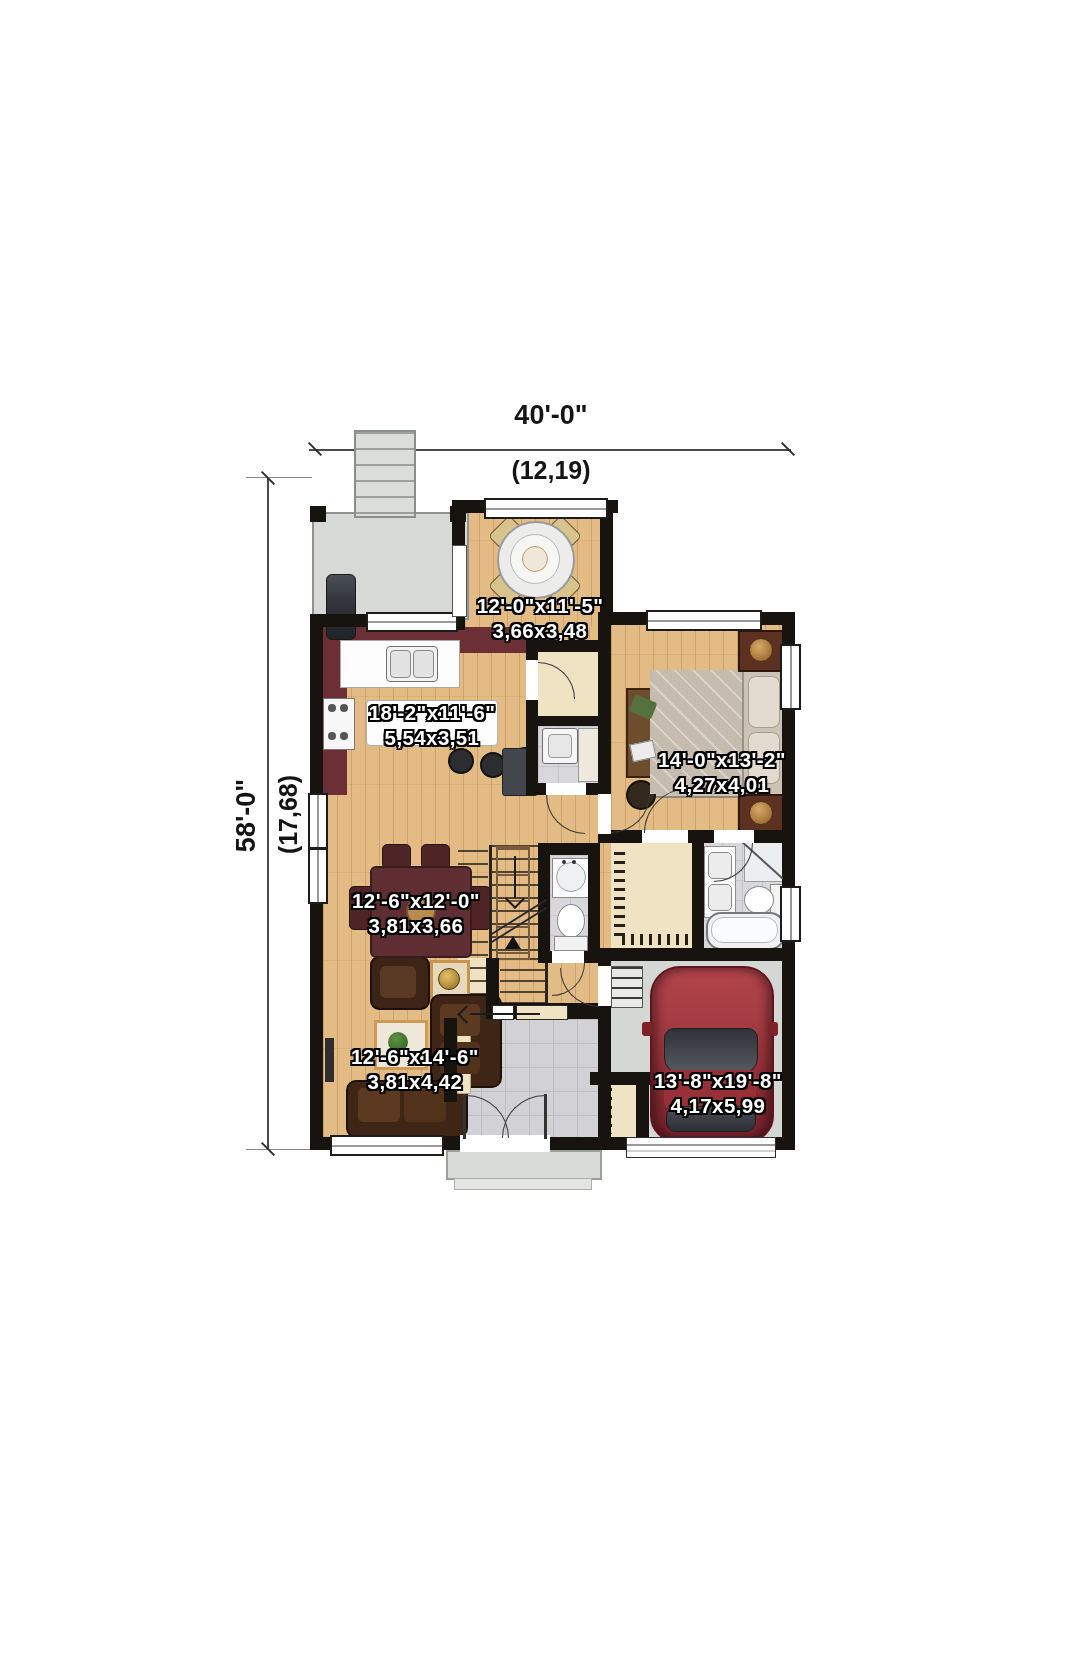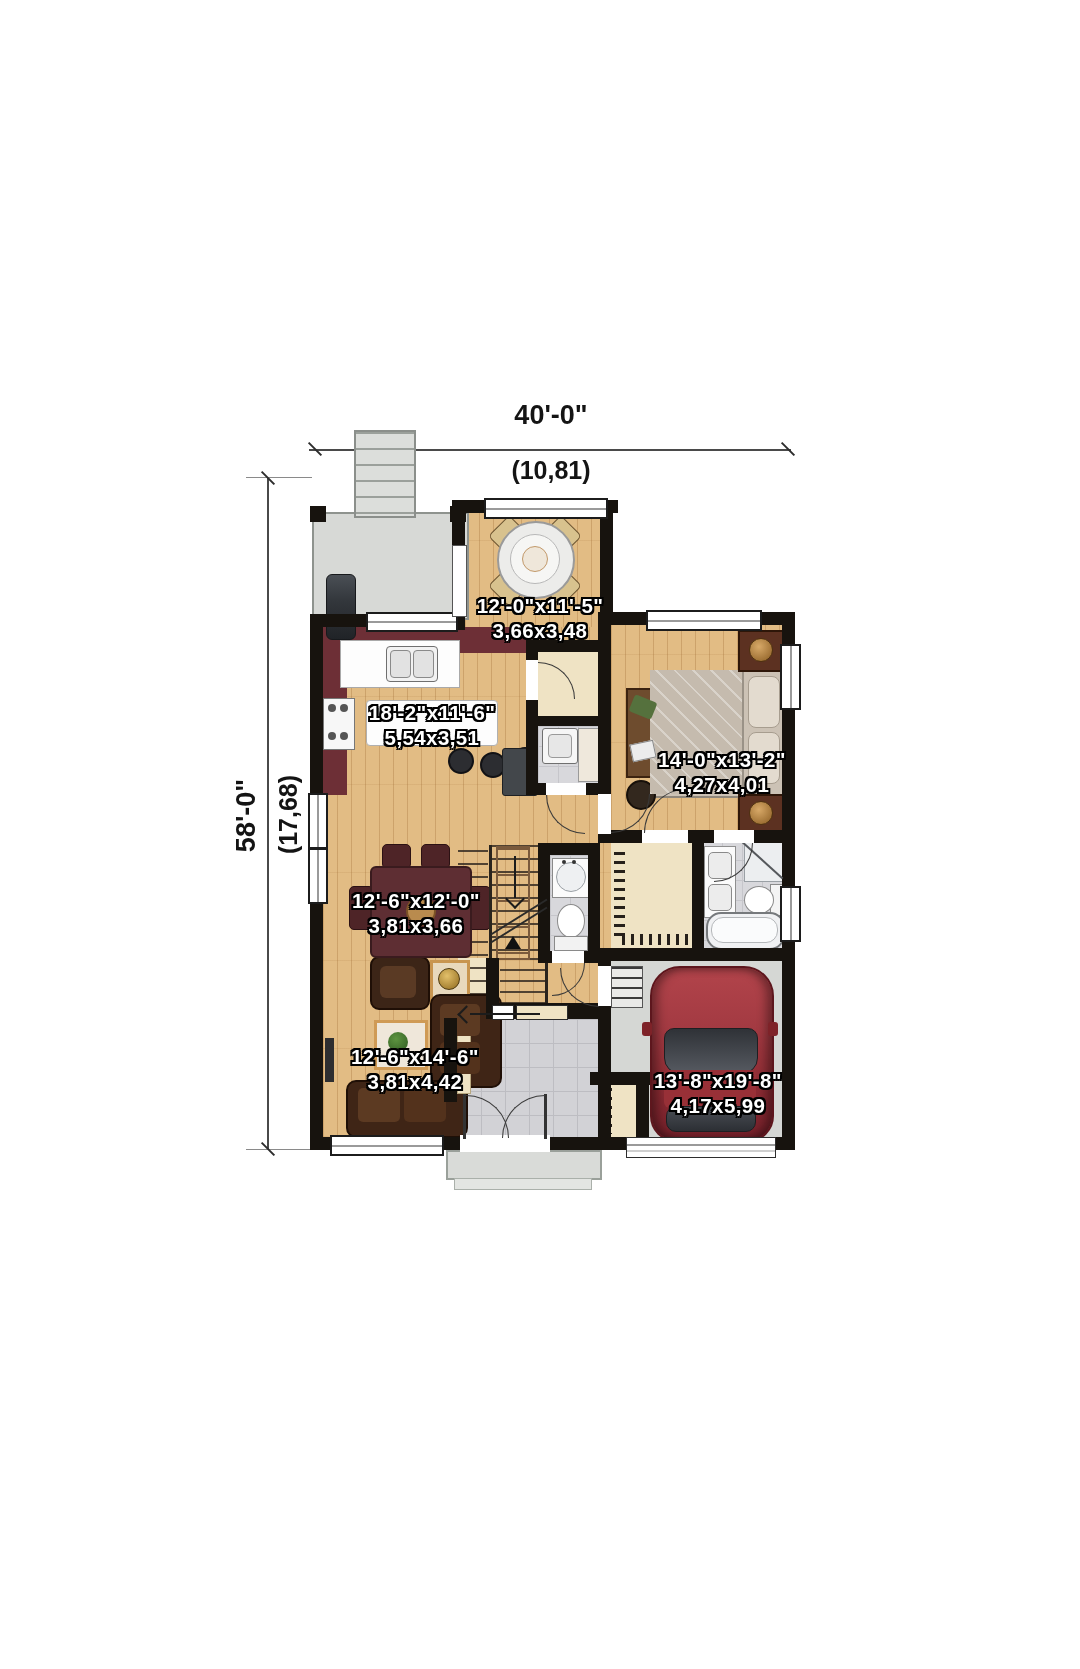--- a/index.html
+++ b/index.html
@@ -36,21 +36,21 @@
 </style>
 </head>
 <body>
 
 <div id="canvas">
 
   <div class="dimtext" style="left:441px;top:400px;width:220px;font-size:27px;">40'-0"</div>
   <div class="dimline" style="left:309px;top:449px;width:482px;height:2px;"></div>
   <div class="tick" style="left:306px;top:448px;"></div>
   <div class="tick" style="left:779px;top:448px;"></div>
-  <div class="dimtext" style="left:441px;top:456px;width:220px;font-size:25px;">(10,81)</div>
+  <div class="dimtext" style="left:441px;top:456px;width:220px;font-size:25px;">(12,19)</div>
 
   <div class="dimtext" style="left:186px;top:800px;width:120px;font-size:27px;transform:rotate(-90deg);">58'-0"</div>
   <div class="dimtext" style="left:228px;top:800px;width:120px;font-size:25px;transform:rotate(-90deg);">(17,68)</div>
   <div class="dimline" style="left:267px;top:478px;width:2px;height:672px;"></div>
   <div class="tick" style="left:259px;top:477px;"></div>
   <div class="tick" style="left:259px;top:1148px;"></div>
   <div class="dimline" style="left:246px;top:477px;width:66px;height:1px;background:#8a8a8a;"></div>
   <div class="dimline" style="left:246px;top:1149px;width:66px;height:1px;background:#8a8a8a;"></div>
 
   <div class="concrete" style="left:312px;top:512px;width:153px;height:104px;background:#d7d9d6;border:2px solid #8e938e;"></div>

